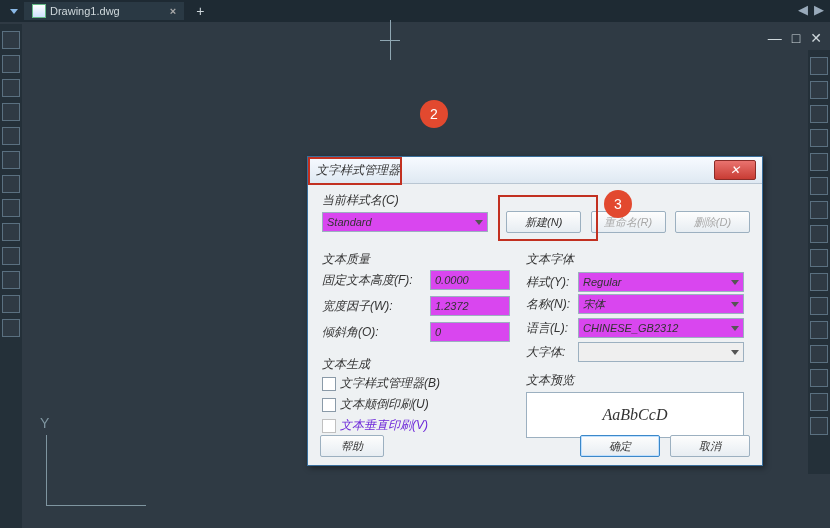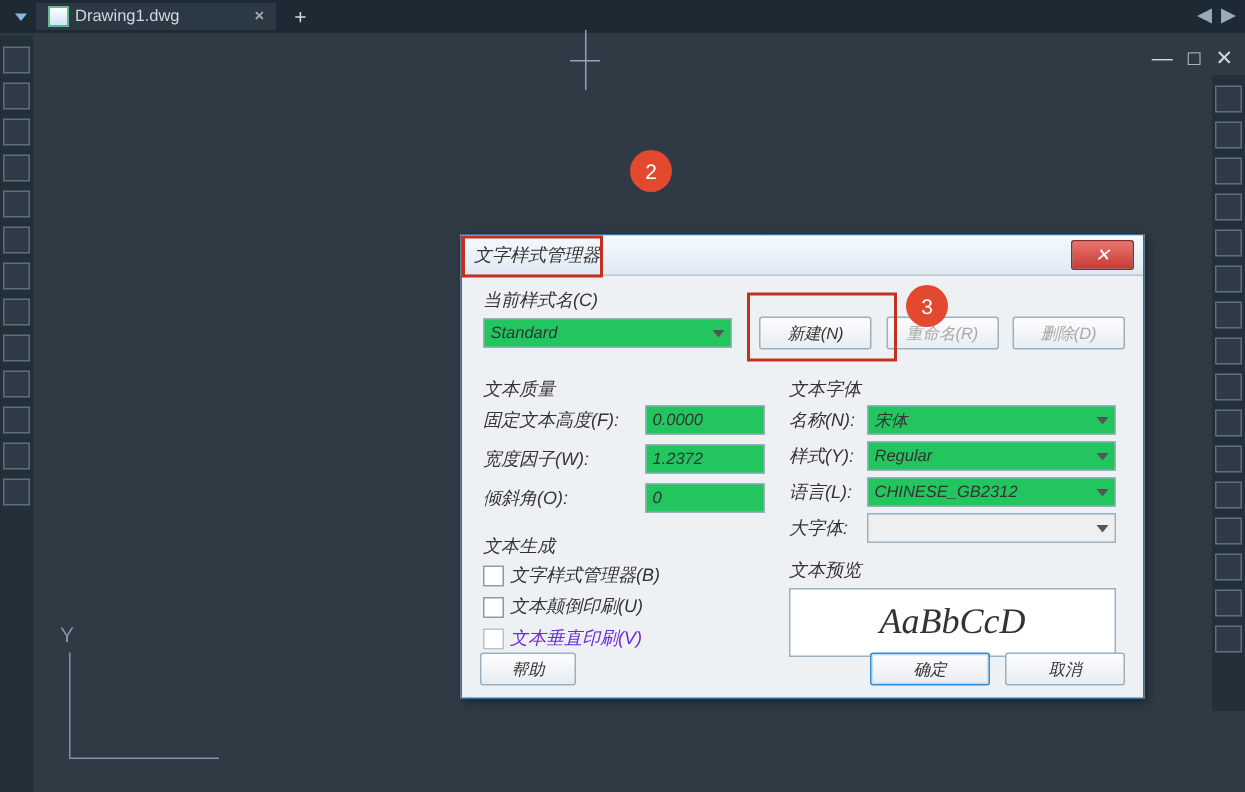--- a/index.html
+++ b/index.html
@@ -200,21 +200,21 @@
   }
   .dlg-body {
     padding: 8px 12px 10px 14px;
     color: #333;
   }
   .row { display: flex; align-items: center; margin: 2px 0; }
   .lbl { display: inline-block; }
   .sect-title { font-size: 12px; margin-top: 8px; margin-bottom: 2px; }
 
   .select, .textfield {
-    background: #22c55e;
+    background: #d946ef;
     border: 1px solid #9cb0c0;
     height: 18px;
     font-size: 11px;
     padding: 0 4px;
     display: flex;
     align-items: center;
     justify-content: space-between;
   }
   .select .caret {
     width: 0; height: 0;
@@ -252,21 +252,21 @@
   }
   .preview-box {
     margin-top: 3px;
     width: 216px; height: 44px;
     border: 1px solid #9cb0c0;
     background: #fff;
     display: flex;
     align-items: center;
     justify-content: center;
     font-family: "SimSun","宋体",serif;
-    font-size: 24px;
+    font-size: 16px;
     color: #333;
   }
   .dlg-footer {
     position: absolute;
     left: 0; right: 0; bottom: 8px;
     display: flex;
     align-items: center;
     padding: 0 12px;
   }
   .dlg-footer .spacer { flex: 1; }
@@ -397,35 +397,35 @@
             <span>文本颠倒印刷(U)</span>
           </div>
         <div class="row" style="margin-top:4px;color:#6d28d9">
             <span class="checkbox" style="border-color:#c0c0c0"></span>
             <span>文本垂直印刷(V)</span>
           </div>
       </div>
 
       <div class="col-right">
         <div class="sect-title">文本字体</div>
+        <div class="row" style="margin-top:4px">
+          <span class="lbl" style="width:52px">样式(Y):</span>
+          <div class="select" style="width:156px">
+              <span>Regular</span>
+              <span class="caret"></span>
+            </div>
+        </div>
         <div class="row">
           <span class="lbl" style="width:52px">名称(N):</span>
           <div class="select" style="width:156px">
               <span>宋体</span>
               <span class="caret"></span>
             </div>
         </div>
         <div class="row" style="margin-top:4px">
-          <span class="lbl" style="width:52px">样式(Y):</span>
-          <div class="select" style="width:156px">
-              <span>Regular</span>
-              <span class="caret"></span>
-            </div>
-        </div>
-        <div class="row" style="margin-top:4px">
           <span class="lbl" style="width:52px">语言(L):</span>
           <div class="select" style="width:156px">
               <span>CHINESE_GB2312</span>
               <span class="caret"></span>
             </div>
         </div>
         <div class="row" style="margin-top:4px">
           <span class="lbl" style="width:52px">大字体:</span>
           <div class="select" style="width:156px;background:#efefef">
               <span></span>

